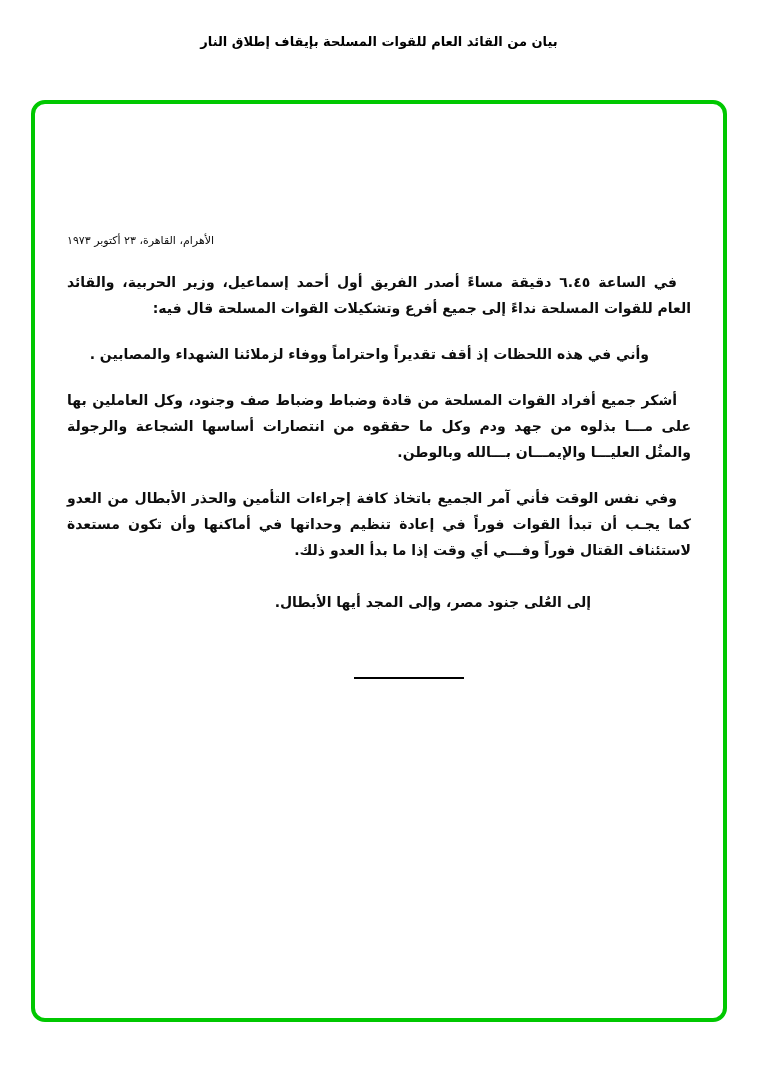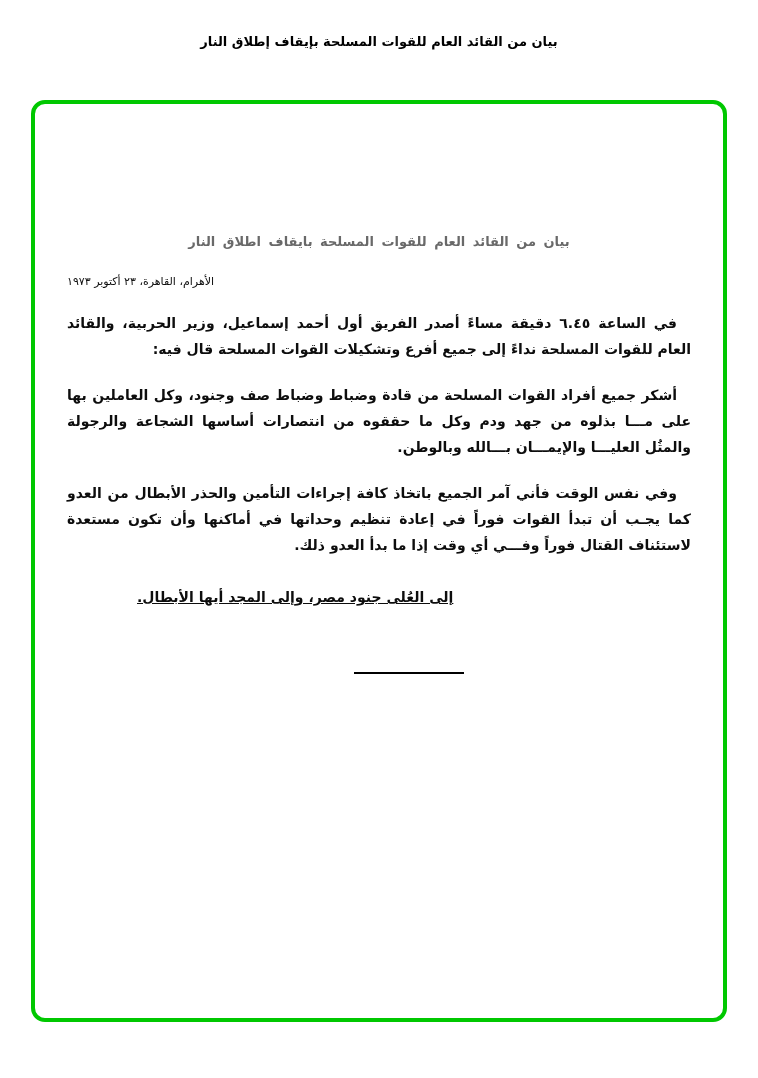--- a/index.html
+++ b/index.html
@@ -74,53 +74,52 @@
     text-justify: inter-word;
     text-indent: 14px;
     margin: 0 0 20px 0;
     color: #0d0d0d;
   }
   .body-p.single {
     text-align: right;
     text-indent: 42px;
   }
   .body-p.closing {
-    text-align: left;
+    text-align: right;
     padding-left: 70px;
     padding-right: 100px;
     text-indent: 0;
     margin-top: 26px;
-    text-decoration: underline;
   }
   .divider {
     width: 110px;
     height: 2px;
     background: #000000;
     margin: 62px auto 0 auto;
     transform: translateX(30px); 
   }
 </style>
 </head>
 <body>
 
 <div class="page">
 
   <h1 class="top-title">بيان من القائد العام للقوات المسلحة بإيقاف إطلاق النار</h1>
 
   <div class="green-frame">
     <div class="scan-content">
 
-      <div class="scan-title">بيان من القائد العام للقوات المسلحة بايقاف اطلاق النار</div>
 
 
       <div class="source">الأهرام، القاهرة، ٢٣ أكتوبر ١٩٧٣</div>
 
       <p class="body-p">في الساعة ٦.٤٥ دقيقة مساءً أصدر الفريق أول أحمد إسماعيل، وزير الحربية، والقائد العام للقوات المسلحة نداءً إلى جميع أفرع وتشكيلات القوات المسلحة قال فيه:</p>
 
 
+      <p class="body-p single">وأني في هذه اللحظات إذ أقف تقديراً واحتراماً ووفاء لزملائنا الشهداء والمصابين .</p>
 
       <p class="body-p">أشكر جميع أفراد القوات المسلحة من قادة وضباط وضباط صف وجنود، وكل العاملين بها على مـــا بذلوه من جهد ودم وكل ما حققوه من انتصارات أساسها الشجاعة والرجولة والمثُل العليـــا والإيمـــان بـــالله وبالوطن.</p>
 
       <p class="body-p">وفي نفس الوقت فأني آمر الجميع باتخاذ كافة إجراءات التأمين والحذر الأبطال من العدو كما يجـب أن تبدأ القوات فوراً في إعادة تنظيم وحداتها في أماكنها وأن تكون مستعدة لاستئناف القتال فوراً وفـــي أي وقت إذا ما بدأ العدو ذلك.</p>
 
       <p class="body-p closing">إلى العُلى جنود مصر، وإلى المجد أيها الأبطال.</p>
 
       <div class="divider"></div>
 
     </div>

